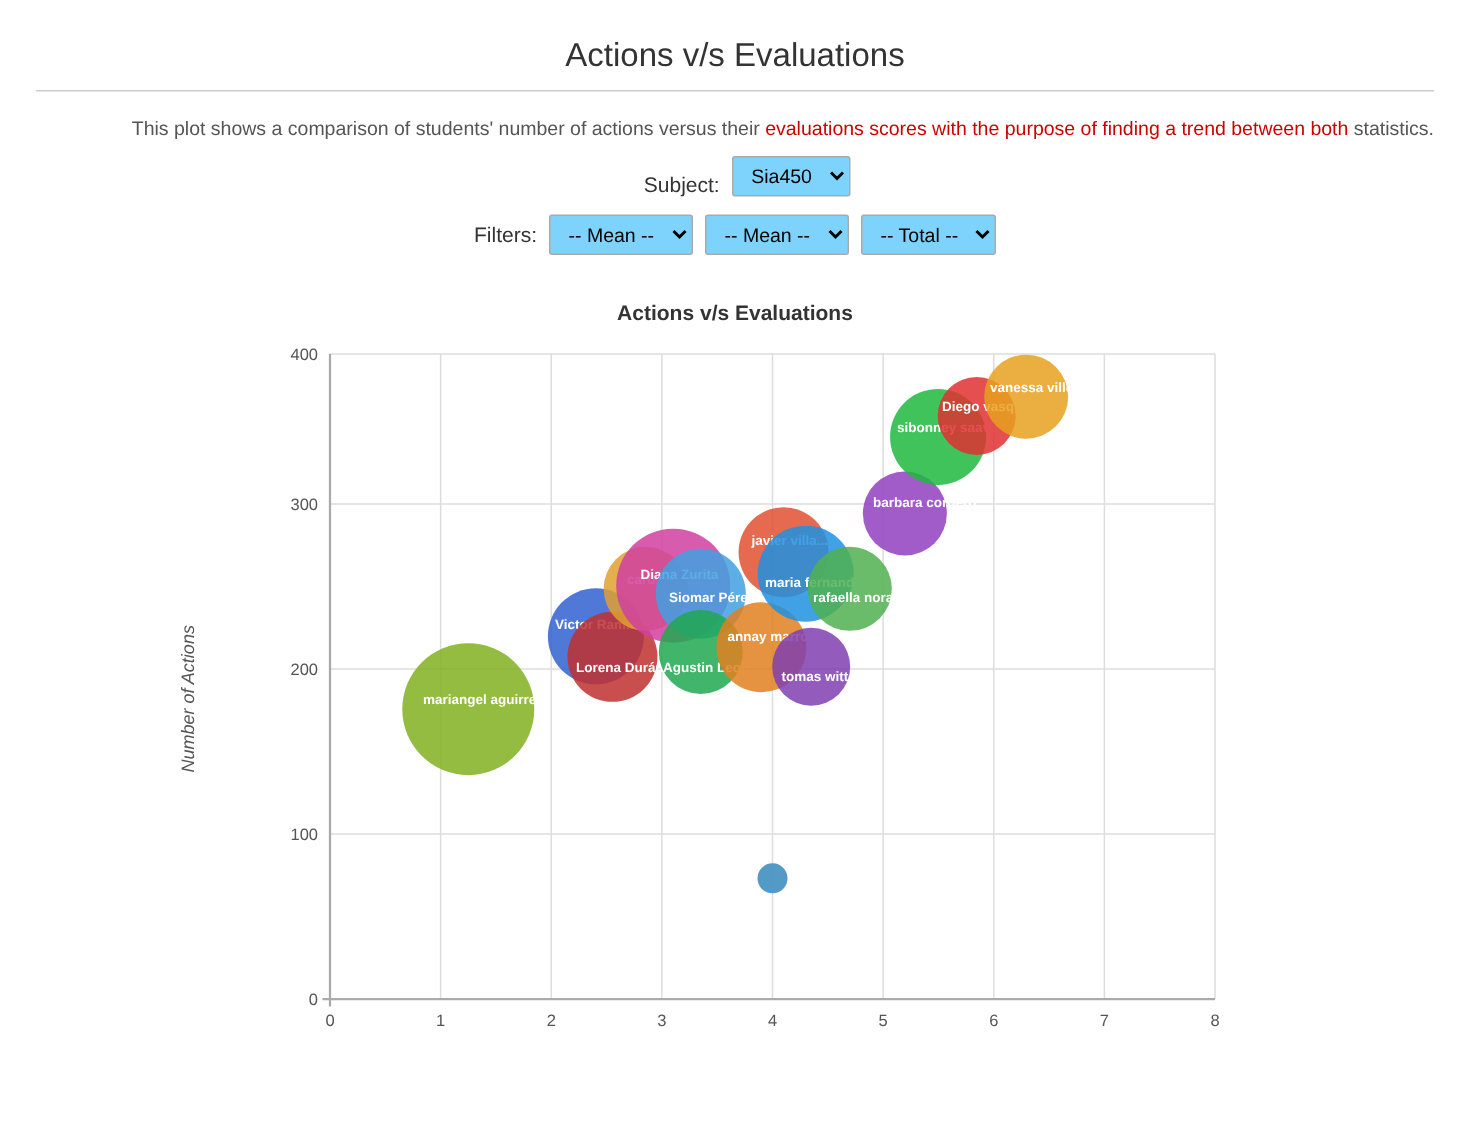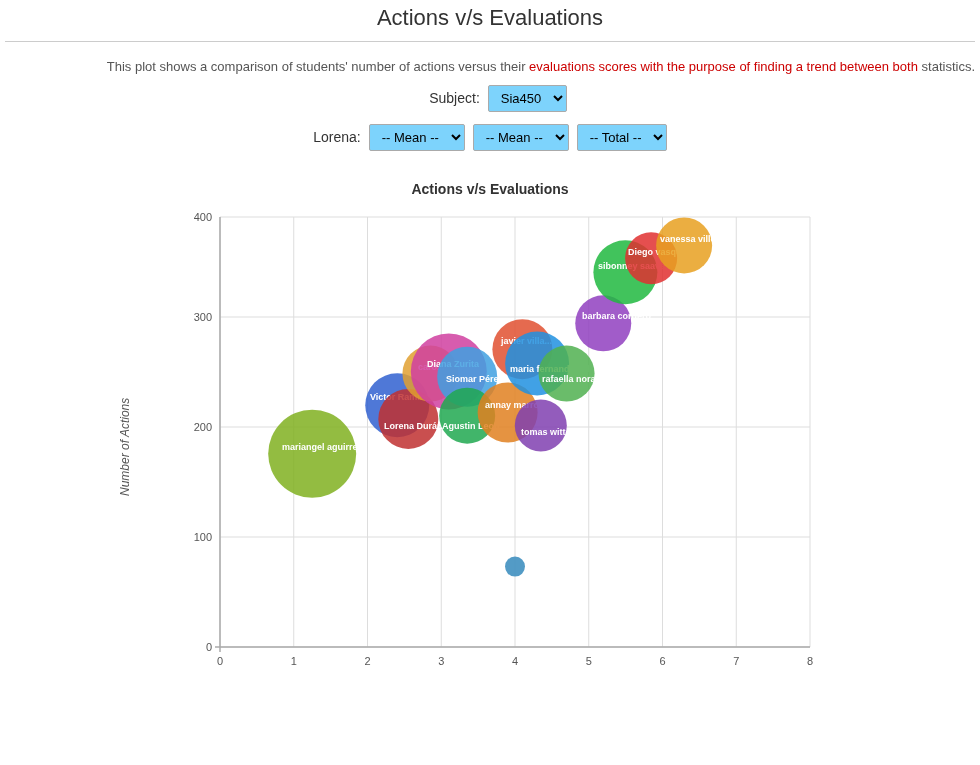--- a/index.html
+++ b/index.html
@@ -1,22 +1,22 @@
 <!DOCTYPE html>
 <html><head>
   <meta charset="utf-8">
   <style>
     * { box-sizing: border-box; margin: 0; padding: 0; }
     body { font-family: Arial, sans-serif; background: #fff; color: #333; font-size: 14px; }
-    .page { max-width: 980px; margin: 0 auto; padding: 5px; }
+    .page { max-width: 980px; margin: 0 auto; padding: 24px; }
     h1 { text-align: center; font-size: 22px; font-weight: normal; margin-bottom: 10px; }
     hr { border: none; border-top: 1px solid #ccc; margin-bottom: 15px; }
     .description { text-align: right; color: #555; font-size: 13px; margin-bottom: 8px; line-height: 1.5; }
     .controls { display: flex; flex-direction: column; align-items: center; gap: 12px; margin-bottom: 30px; }
-    .control-row { display: flex; align-items: center; gap: 8px; margin-left: 16px; }
+    .control-row { display: flex; align-items: flex-end; gap: 8px; margin-left: 16px; }
     .control-label { font-size: 14px; }
     select { padding: 4px 8px; font-size: 13px; border: 1px solid #aaa; border-radius: 2px; background: #7dd3fc; }
     .filters-row { display: flex; align-items: center; gap: 8px; }
     .chart-container { position: relative; margin: 0 auto; width: 750px; }
     .chart-title { text-align: center; font-weight: bold; font-size: 14px; margin-bottom: 10px; }
     .chart-area { display: flex; }
     .y-axis-label { writing-mode: vertical-rl; transform: rotate(180deg); text-align: center; font-style: italic; font-size: 12px; color: #555; width: 20px; display: flex; align-items: center; justify-content: center; }
     .chart-inner { flex: 1; position: relative; }
     svg.chart-svg { width: 100%; height: 480px; display: block; }
     .x-axis-label { text-align: center; font-style: italic; font-size: 12px; color: #555; margin-top: 5px; }
@@ -32,21 +32,21 @@
   </p>
 
   <div class="controls">
     <div class="control-row">
       <span class="control-label">Subject:</span>
       <select>
         <option>Sia450</option>
       </select>
     </div>
     <div class="filters-row">
-      <span class="control-label">Lorena:</span>
+      <span class="control-label">Filters:</span>
       <select>
         <option>-- Mean --</option>
       </select>
       <select>
         <option>-- Mean --</option>
       </select>
       <select>
         <option>-- Total --</option>
       </select>
     </div>

